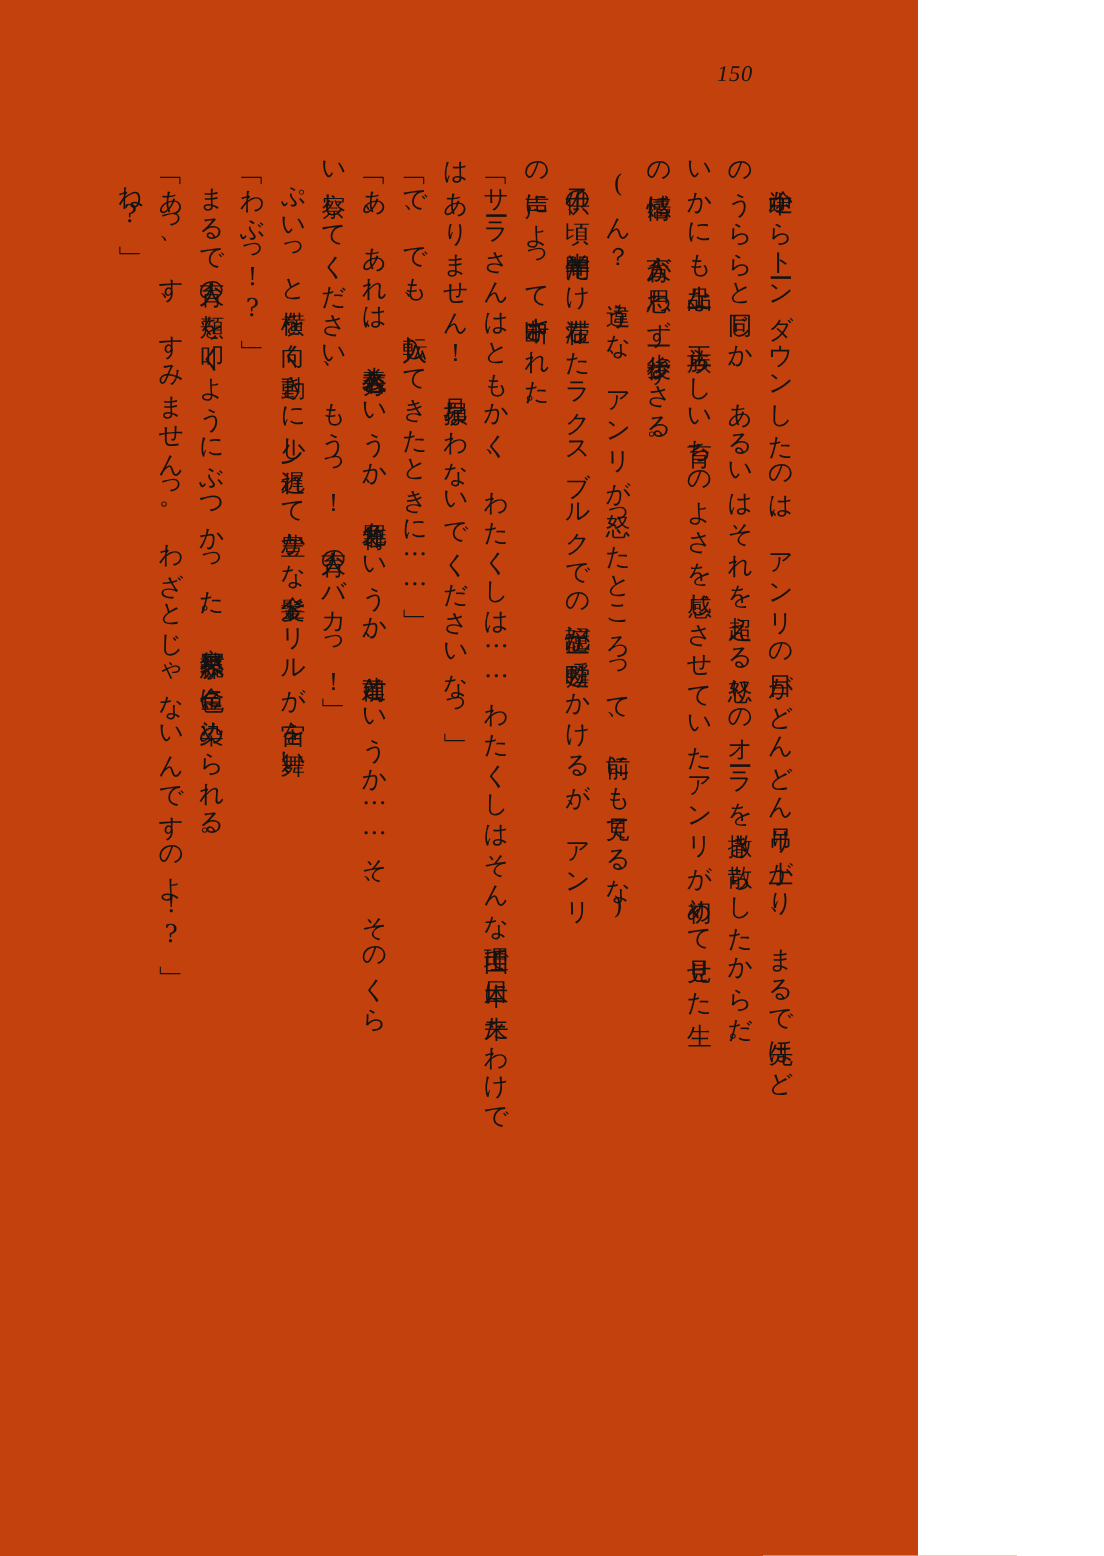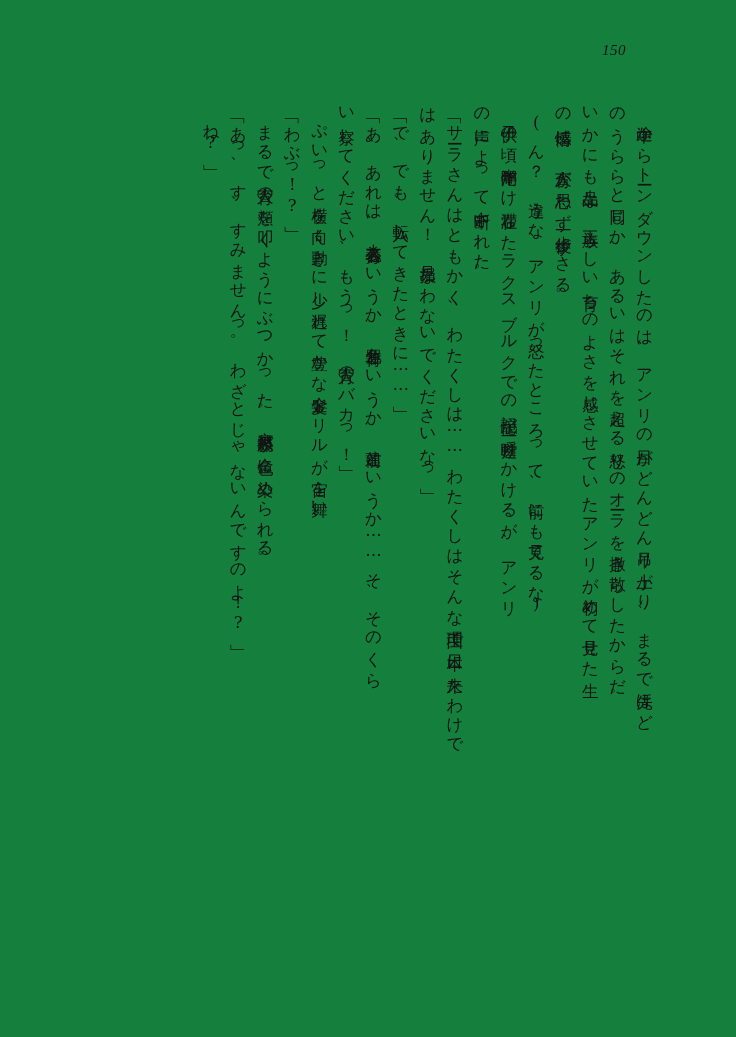--- a/index.html
+++ b/index.html
@@ -9,23 +9,23 @@
   }
   body {
     width: 736px;
     height: 1037px;
     font-family: "DejaVu Serif", "Liberation Serif", serif;
     color: #1a1a1a;
     overflow: hidden;
   }
   .page {
     position: relative;
-    width: 736px;
+    width: 612px;
     height: 1037px;
-    background: #15803d;
+    background: #c2410c;
     box-sizing: border-box;
   }
   
   .page-number {
     position: absolute;
     top: 42px;
     right: 110px;
     font-family: "Liberation Serif", "DejaVu Serif", serif;
     font-size: 15px;
     font-style: italic;

